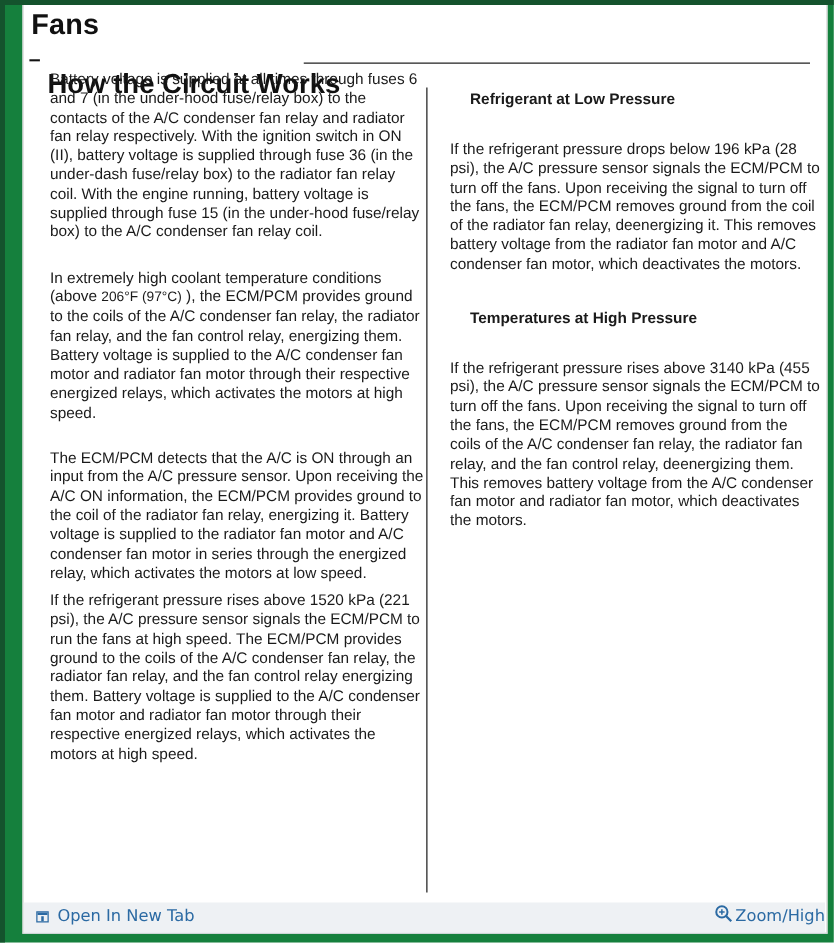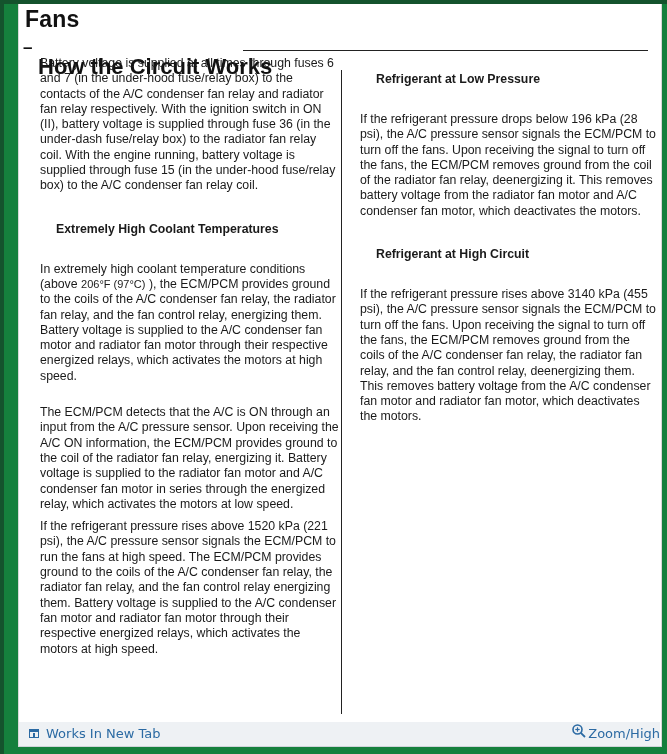--- a/index.html
+++ b/index.html
@@ -86,47 +86,46 @@
 
     <div class="section-head">
       <span class="collapse-toggle">–</span>
       <span class="section-title">How the Circuit Works</span>
       <div class="section-rule"></div>
     </div>
 
     <div class="col col-left">
       <p>Battery voltage is supplied at all times through fuses 6 and 7 (in the under-hood fuse/relay box) to the contacts of the A/C condenser fan relay and radiator fan relay respectively.  With the ignition switch in ON (II), battery voltage is supplied through fuse 36 (in the under-dash fuse/relay box) to the radiator fan relay coil.  With the engine running, battery voltage is supplied through fuse 15 (in the under-hood fuse/relay box) to the A/C condenser fan relay coil.</p>
       <div class="sp-b"></div>
-      <h4>Extremely High Coolant Temperatures</h4>
       <div class="sp-a"></div>
       <p><span>In extremely high coolant temperature conditions (above </span><span style="font-size:11px">206°F (97°C)</span><span> ), the ECM/PCM provides ground to the coils of the A/C condenser fan relay, the radiator fan relay, and the fan control relay, energizing them.  Battery voltage is supplied to the A/C condenser fan motor and radiator fan motor through their respective energized relays, which activates the motors at high speed.</span></p>
       <div class="sp-b"></div>
       <div class="sp-a"></div>
       <p>The ECM/PCM detects that the A/C is ON through an input from the A/C pressure sensor.  Upon receiving the A/C ON information, the ECM/PCM provides ground to the coil of the radiator fan relay, energizing it.  Battery voltage is supplied to the radiator fan motor and A/C condenser fan motor in series through the energized relay, which activates the motors at low speed.</p>
       <div class="sp-d"></div>
       <p>If the refrigerant pressure rises above 1520 kPa (221 psi), the A/C pressure sensor signals the ECM/PCM to run the fans at high speed.  The ECM/PCM provides ground to the coils of the A/C condenser fan relay, the radiator fan relay, and the fan control relay energizing them.  Battery voltage is supplied to the A/C condenser fan motor and radiator fan motor through their respective energized relays, which activates the motors at high speed.</p>
     </div>
 
     <div class="divider"></div>
 
     <div class="col col-right">
       <h4>Refrigerant at Low Pressure</h4>
       <div class="sp-a"></div>
       <p>If the refrigerant pressure drops below 196 kPa (28 psi), the A/C pressure sensor signals the ECM/PCM to turn off the fans.  Upon receiving the signal to turn off the fans, the ECM/PCM removes ground from the coil of the radiator fan relay, deenergizing it.  This removes battery voltage from the radiator fan motor and A/C condenser fan motor, which deactivates the motors.</p>
       <div class="sp-b"></div>
-      <h4>Refrigerant at High Circuit</h4>
+      <h4>Temperatures at High Pressure</h4>
       <div class="sp-a"></div>
       <p>If the refrigerant pressure rises above 3140 kPa (455 psi), the A/C pressure sensor signals the ECM/PCM to turn off the fans.  Upon receiving the signal to turn off the fans, the ECM/PCM removes ground from the coils of the A/C condenser fan relay, the radiator fan relay, and the fan control relay, deenergizing them. This removes battery voltage from the A/C condenser fan motor and radiator fan motor, which deactivates the motors.</p>
     </div>
   </div>
 
   <div class="footer">
     <div class="btn btn-open">
       <span class="ico-tab"></span>
-      <span>Works In New Tab</span>
+      <span>Open In New Tab</span>
     </div>
     <div class="btn btn-zoom">
       <svg class="ico-zoom" viewBox="0 0 16 16">
         <circle cx="6.5" cy="6.5" r="4.5" fill="none" stroke="#2b6aa3" stroke-width="1.6"></circle>
         <line x1="9.8" y1="9.8" x2="14" y2="14" stroke="#2b6aa3" stroke-width="1.8"></line>
         <line x1="4.3" y1="6.5" x2="8.7" y2="6.5" stroke="#2b6aa3" stroke-width="1.2"></line>
         <line x1="6.5" y1="4.3" x2="6.5" y2="8.7" stroke="#2b6aa3" stroke-width="1.2"></line>
       </svg>
       <span>Zoom/High</span>
     </div>

